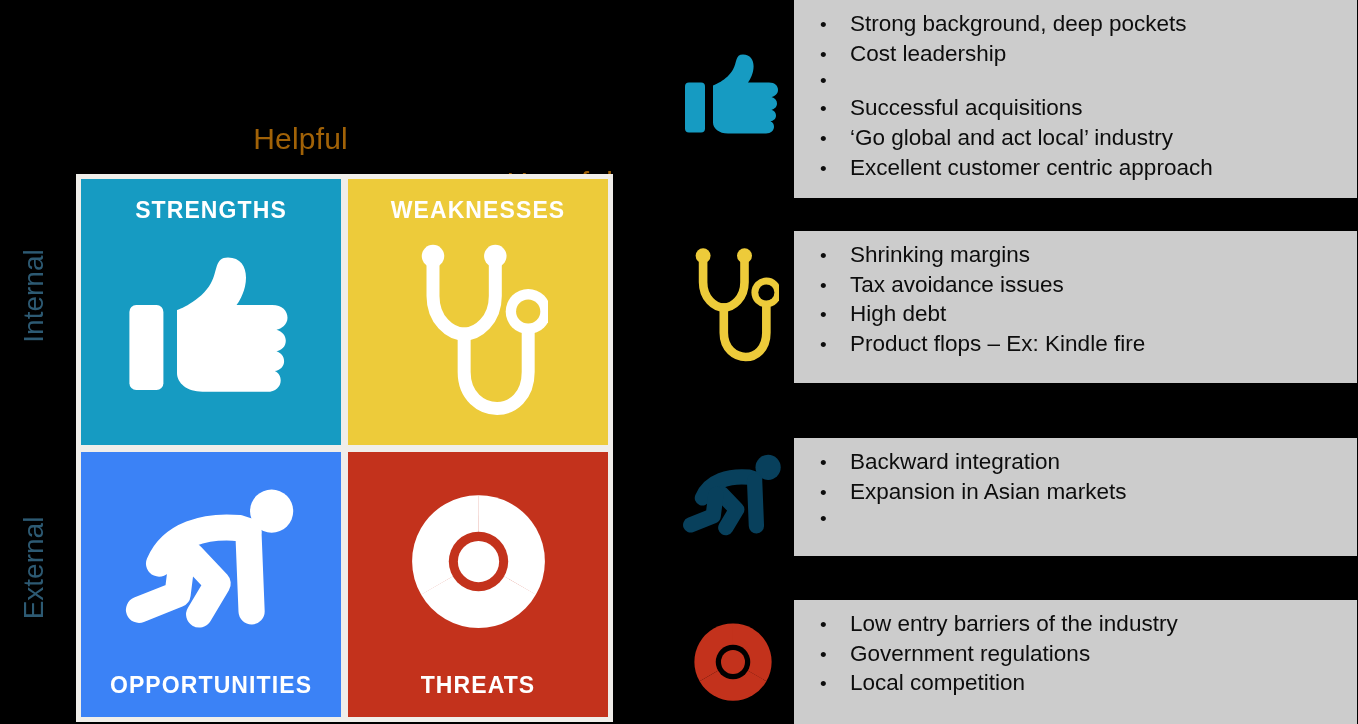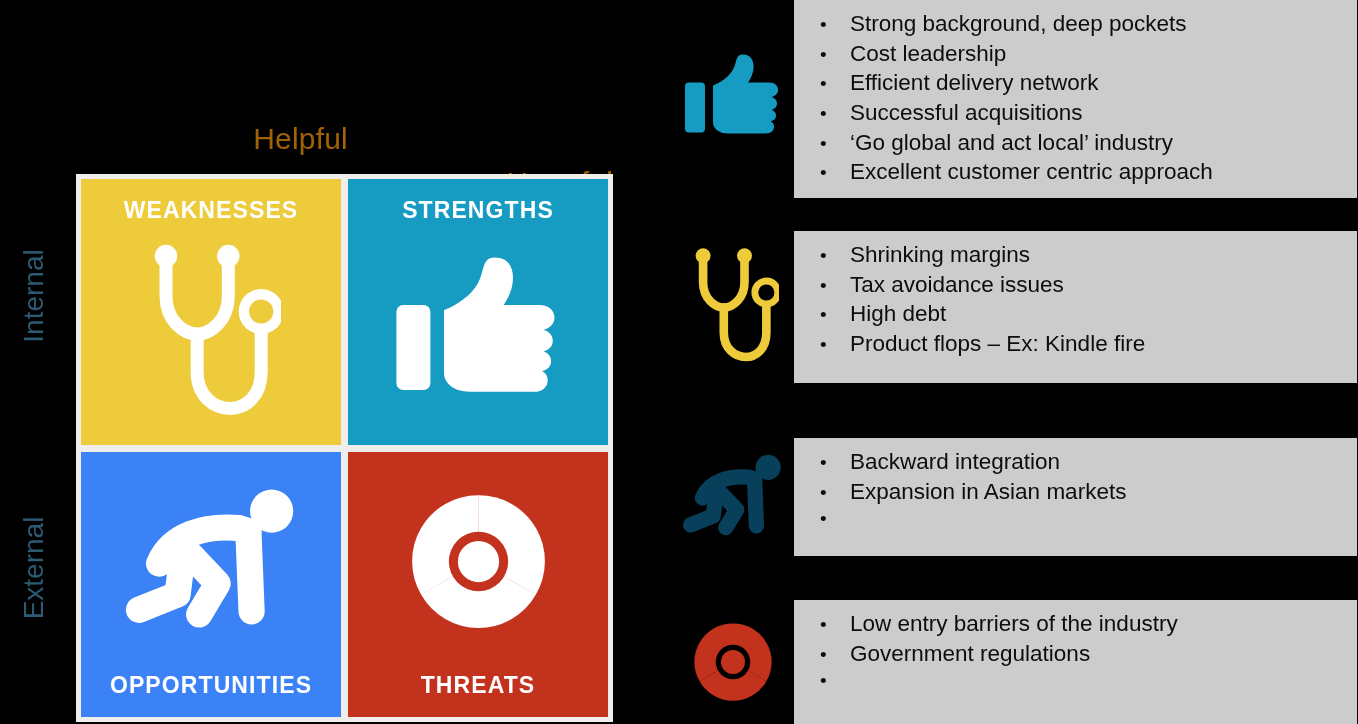--- a/index.html
+++ b/index.html
@@ -101,51 +101,51 @@
 
 <div id="root">
 
   <div class="axis-top" id="axis-helpful">Helpful</div>
   <div class="axis-top" id="axis-harmful">Harmful</div>
 
   <div class="axis-side" id="axis-internal">Internal</div>
   <div class="axis-side" id="axis-external">External</div>
 
   <div id="swot-matrix">
+
+    <div class="quad top" id="quad-strengths">
+      <div class="quad-title">STRENGTHS</div>
+      <div class="quad-icon">
+        <svg width="170" height="160" viewBox="0 0 100 94" aria-hidden="true">
+          <rect x="2" y="30" width="20" height="50" rx="4" fill="#ffffff"></rect>
+          <path fill="#ffffff" d="M30 33 C30 33 44 28 50 17 C54 10 52 2 60 2 C69 2 72 10 70 19
+                 C68.5 25.5 65 30 65 30 L86 30 C92 30 95 33.5 95 37.5 C95 41.5 91.5 44 88.5 44.5
+                 C92 45.5 94 48 94 51 C94 54.5 91.5 56.5 88.5 57.2 C91.5 58.2 93 60.5 93 63
+                 C93 66.3 90.5 68.3 87.5 68.8 C90 70 91 72 91 74.3 C91 78 88 81 83 81
+                 L45 81 C36 81 30 76 30 70 Z"></path>
+        </svg>
+      </div>
+    </div>
 
     <div class="quad top" id="quad-weaknesses">
       <div class="quad-title">WEAKNESSES</div>
       <div class="quad-icon">
         <svg width="140" height="180" viewBox="0 0 80 104" aria-hidden="true">
           <g fill="none" stroke="#ffffff" stroke-width="7.5" stroke-linecap="round">
             <path d="M14 8 L14 30 C14 44 24 52 32 52 C40 52 50 44 50 30 L50 8"></path>
             <path d="M32 52 L32 74 C32 88 42 95 51 95 C60 95 69 88 69 74 L69 51"></path>
           </g>
           <circle cx="14" cy="7" r="6.5" fill="#ffffff"></circle>
           <circle cx="50" cy="7" r="6.5" fill="#ffffff"></circle>
           <circle cx="69" cy="39" r="13" fill="#ffffff"></circle>
           <circle cx="69" cy="39" r="7" fill="#edcb3a"></circle>
         </svg>
       </div>
     </div>
 
-    <div class="quad top" id="quad-strengths">
-      <div class="quad-title">STRENGTHS</div>
-      <div class="quad-icon">
-        <svg width="170" height="160" viewBox="0 0 100 94" aria-hidden="true">
-          <rect x="2" y="30" width="20" height="50" rx="4" fill="#ffffff"></rect>
-          <path fill="#ffffff" d="M30 33 C30 33 44 28 50 17 C54 10 52 2 60 2 C69 2 72 10 70 19
-                 C68.5 25.5 65 30 65 30 L86 30 C92 30 95 33.5 95 37.5 C95 41.5 91.5 44 88.5 44.5
-                 C92 45.5 94 48 94 51 C94 54.5 91.5 56.5 88.5 57.2 C91.5 58.2 93 60.5 93 63
-                 C93 66.3 90.5 68.3 87.5 68.8 C90 70 91 72 91 74.3 C91 78 88 81 83 81
-                 L45 81 C36 81 30 76 30 70 Z"></path>
-        </svg>
-      </div>
-    </div>
-
     <div class="quad bottom" id="quad-opportunities">
       <div class="quad-icon">
         <svg width="185" height="150" viewBox="0 0 120 96" aria-hidden="true">
           <circle cx="99" cy="15" r="14" fill="#ffffff"></circle>
           <g fill="none" stroke="#ffffff" stroke-width="17" stroke-linecap="round" stroke-linejoin="round">
             <path d="M26 49 C34 30 56 24 78 26 L84 28"></path>
             <path d="M84 30 L86 80"></path>
             <path d="M47 44 L64 62 L52 82"></path>
             <path d="M41 45 L38 69 L13 79"></path>
           </g>
@@ -186,21 +186,20 @@
         <li class="bullet-li">
           <span class="bullet-dot">•</span>
           <span class="bullet-text">Strong background, deep pockets</span>
         </li>
         <li class="bullet-li">
           <span class="bullet-dot">•</span>
           <span class="bullet-text">Cost leadership</span>
         </li>
         <li class="bullet-li">
           <span class="bullet-dot">•</span>
-          <span class="bullet-text">Efficient delivery network</span>
         </li>
         <li class="bullet-li">
           <span class="bullet-dot">•</span>
           <span class="bullet-text">Successful acquisitions</span>
         </li>
         <li class="bullet-li">
           <span class="bullet-dot">•</span>
           <span class="bullet-text">‘Go global and act local’ industry</span>
         </li>
         <li class="bullet-li">
@@ -292,18 +291,19 @@
         <li class="bullet-li">
           <span class="bullet-dot">•</span>
           <span class="bullet-text">Low entry barriers of the industry</span>
         </li>
         <li class="bullet-li">
           <span class="bullet-dot">•</span>
           <span class="bullet-text">Government regulations</span>
         </li>
         <li class="bullet-li">
           <span class="bullet-dot">•</span>
+          <span class="bullet-text">Local competition</span>
         </li>
       </ul>
     </div>
   </div>
 
 </div>
 
 </body></html>

